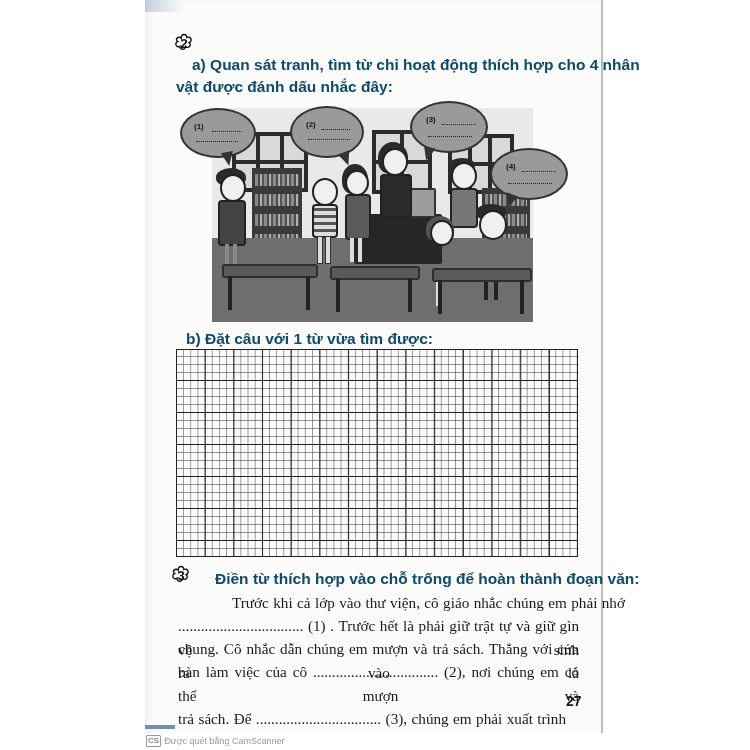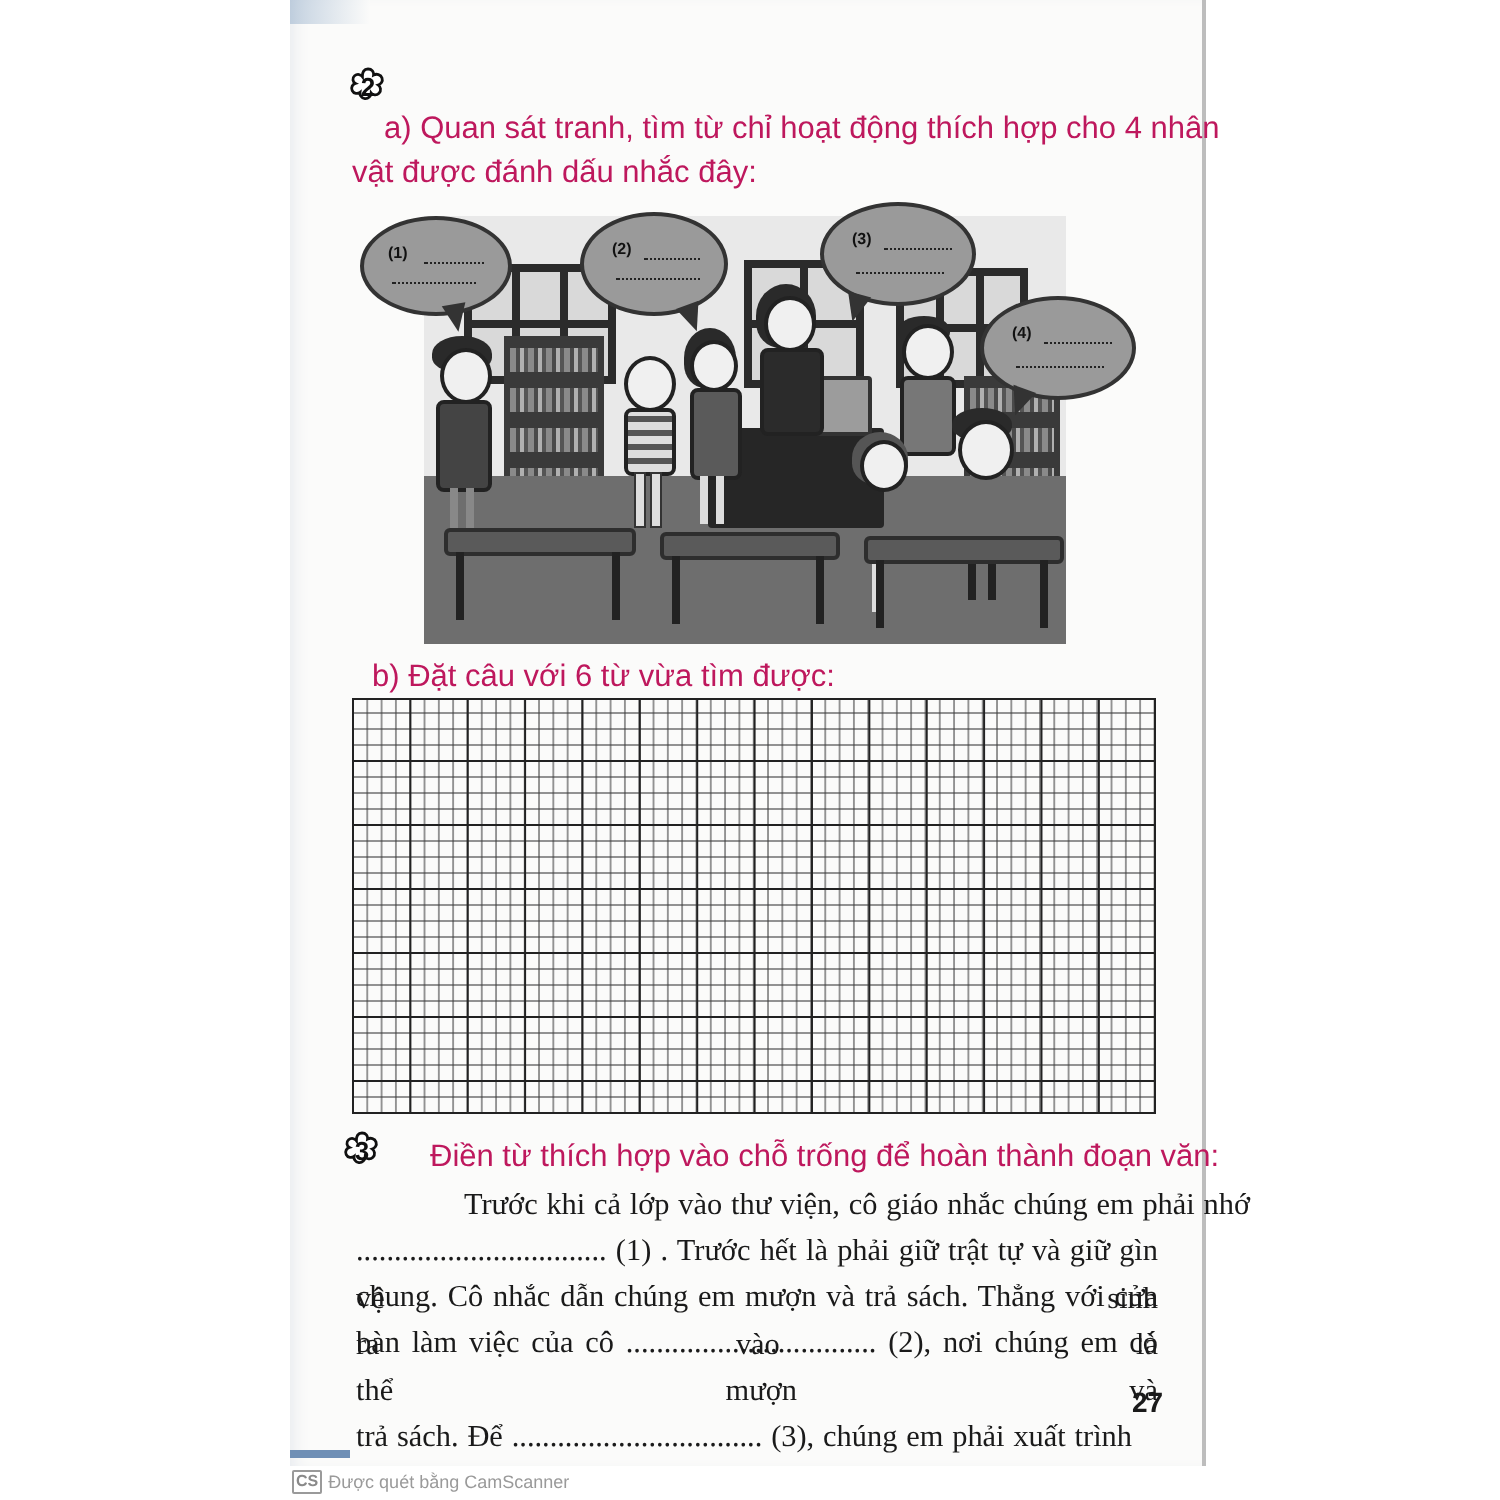--- a/index.html
+++ b/index.html
@@ -3,21 +3,21 @@
 <meta charset="utf-8">
 <style>
   html, body { margin:0; padding:0; background:#ffffff; }
   body { width:750px; height:750px; position:relative; overflow:hidden; font-family:"Liberation Sans", sans-serif; }
   .page { position:absolute; left:145px; top:0; width:456px; height:733px; background:#fbfbfa; border-right:2px solid #bdbdbd; box-shadow: inset 6px 0 10px -6px #dfe3ea; }
   .blue-tint-top { position:absolute; left:145px; top:0; width:40px; height:12px; background:linear-gradient(90deg,#9fb6cf,#fbfbfa); opacity:.6; }
   .blue-tint-bottom { position:absolute; left:145px; top:725px; width:30px; height:4px; background:#6f8fb5; }
   .num-badge { position:absolute; width:22px; height:22px; }
   .num-badge svg { width:22px; height:22px; }
   .num-badge span { position:absolute; left:0; top:0; width:22px; height:22px; text-align:center; line-height:23px; font-size:13px; font-weight:bold; color:#111; font-family:"Liberation Sans", sans-serif; }
-  .heading { position:absolute; font-weight:normal; font-size:15.5px; color:#be185d; line-height:22px; }
+  .heading { position:absolute; font-weight:bold; font-size:15.5px; color:#0c4a6e; line-height:22px; }
   .illus { position:absolute; left:212px; top:108px; width:321px; height:214px; background:#7d7d7d; overflow:hidden; }
   .wall { position:absolute; left:0; top:0; width:321px; height:130px; background:#e9e9e9; }
   .window { position:absolute; background:#2b2b2b; }
   .window .pane { position:absolute; background:#d9d9d9; }
   .shelf { position:absolute; background:#3a3a3a; }
   .shelf .row { position:absolute; left:3px; right:3px; height:12px; background:repeating-linear-gradient(90deg,#8a8a8a 0 3px,#4a4a4a 3px 5px,#b0b0b0 5px 7px,#555 7px 9px); }
   .floor { position:absolute; left:0; top:130px; width:321px; height:84px; background:#6e6e6e; }
   .table { position:absolute; height:10px; background:#5a5a5a; border:2px solid #2e2e2e; border-radius:3px; }
   .leg { position:absolute; width:4px; background:#222; }
   .person { position:absolute; }
@@ -173,21 +173,21 @@
   <div class="dots" style="left:30px; top:20px; width:34px;"></div>
   <div class="dots" style="left:16px; top:32px; width:44px;"></div>
 </div>
 <div class="bubble" style="left:490px; top:148px; width:74px; height:48px;">
   <div class="tail" style="left:12px; top:44px; transform:rotate(20deg);"></div>
   <div class="lbl" style="left:14px; top:12px;">(4)</div>
   <div class="dots" style="left:30px; top:20px; width:34px;"></div>
   <div class="dots" style="left:16px; top:32px; width:44px;"></div>
 </div>
 
-<div class="heading" style="left:186px; top:328px;">b) Đặt câu với 6 từ vừa tìm được:</div>
+<div class="heading" style="left:186px; top:328px;">b) Đặt câu với 1 từ vừa tìm được:</div>
 
 <div class="grid"></div>
 
 <div class="num-badge" style="left:170px; top:564px;">
   <svg viewBox="0 0 22 22">
       <path d="M11 2.5c2 0 3 1.6 2.8 3 1.5-.8 3.6-.3 4.2 1.5.6 1.8-.6 3.1-1.9 3.5 1.2.9 1.7 2.8.4 4.1-1.3 1.3-3.1.9-3.9-.1-.1 1.5-1.4 3-3.2 2.8-1.8-.2-2.6-1.8-2.4-3.1-1.1.8-3.1.8-3.9-.9-.8-1.7.3-3.2 1.6-3.6C3.4 9 2.9 7.1 4.3 5.9c1.4-1.2 3.2-.6 3.9.4C8.1 4 9 2.5 11 2.5z" fill="#fff" stroke="#111" stroke-width="1.4"></path>
     </svg>
   <span>3</span>
 </div>
 <div class="heading" style="left:215px; top:568px;">Điền từ thích hợp vào chỗ trống để hoàn thành đoạn văn:</div>

